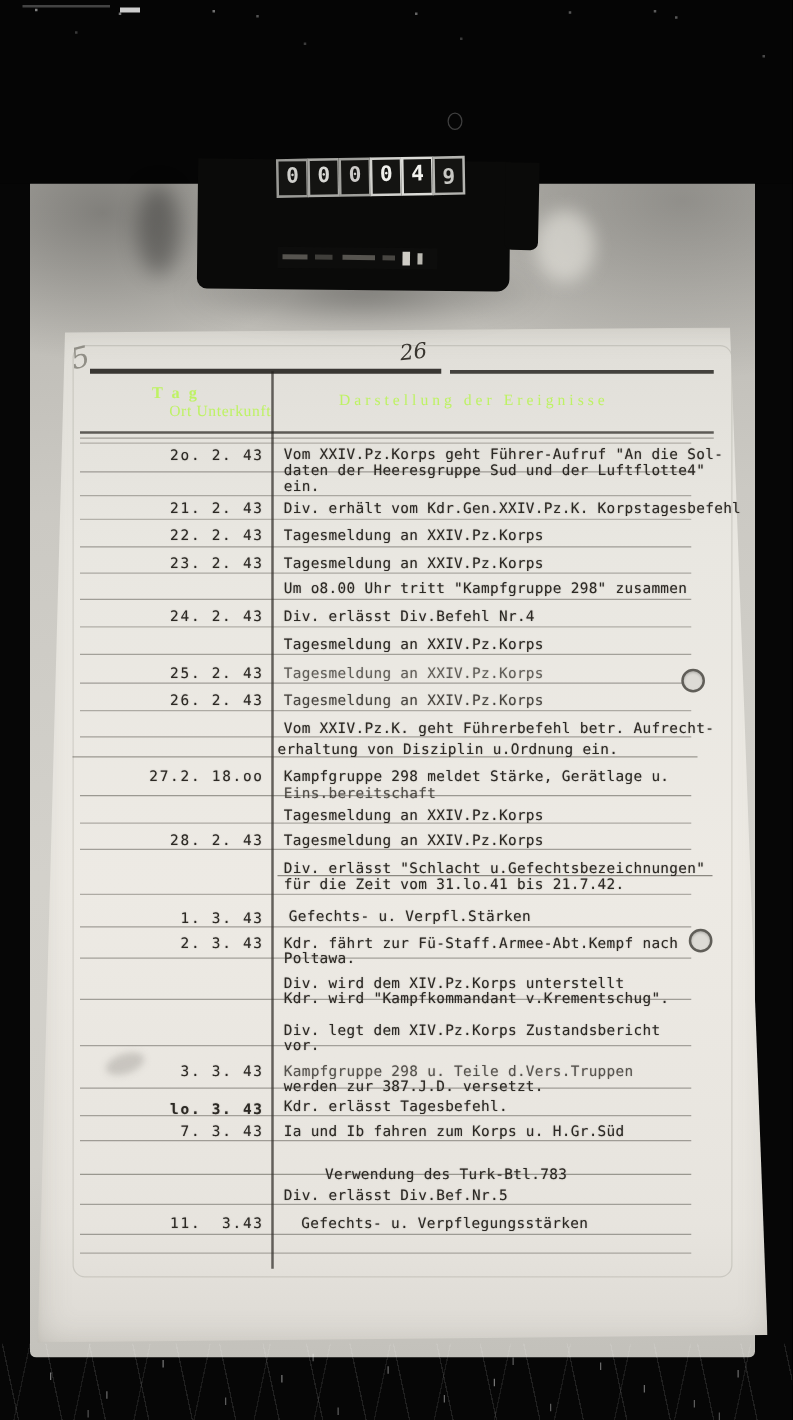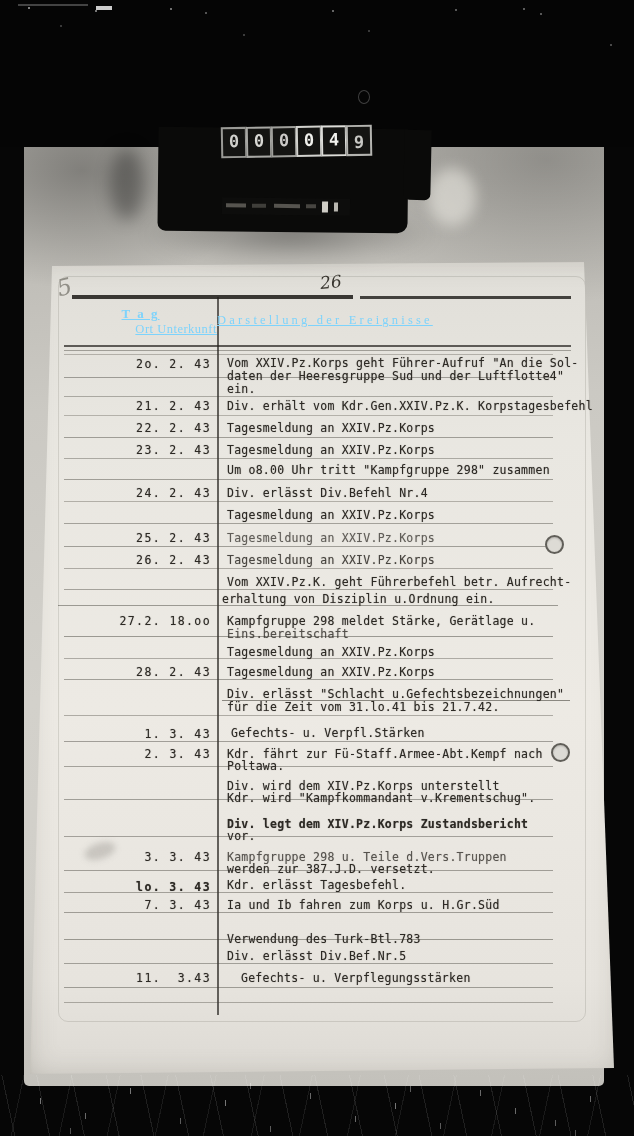--- a/index.html
+++ b/index.html
@@ -34,21 +34,21 @@
   .slot .tick{background:#cfcdc6;width:6px;height:11px;top:3px;left:100px;}
   .slot .tick2{background:#b9b7b0;width:4px;height:9px;top:4px;left:112px;}
   .counter{position:absolute;left:221px;top:126px;width:152px;height:29px;transform:rotate(-1deg);}
   .wheel{position:absolute;top:0;width:22px;height:27px;background:#141412;
     font-weight:bold;font-size:17px;line-height:25px;text-align:center;}
   
   .t{position:absolute;color:#2c2924;font-size:11.5px;letter-spacing:.25px;white-space:pre;
      text-shadow:0 0 1px rgba(40,36,30,.45);}
   .line{left:227px;}
   .date{left:95px;width:116px;text-align:right;letter-spacing:1.4px;}
-  .hdr{position:absolute;font-family:"Liberation Serif",serif;color:#7dd3fc;white-space:pre;text-decoration:underline;}
+  .hdr{position:absolute;font-family:"Liberation Serif",serif;color:#bef264;white-space:pre;}
   .rule{position:absolute;height:1px;background:#3a372f;opacity:.32;}
   .vdiv{position:absolute;left:217px;top:297px;width:2px;height:718px;background:rgba(35,32,28,.68);}
   .hole{position:absolute;width:15px;height:15px;border-radius:50%;border:2px solid #605e58;background:#dddbd5;box-shadow:inset 0 1px 2px rgba(0,0,0,.2);}
   .hand{position:absolute;font-family:"DejaVu Serif",serif;font-style:italic;white-space:pre;}
   .smudge{position:absolute;left:84px;top:843px;width:32px;height:16px;background:rgba(80,78,72,.22);filter:blur(3px);transform:rotate(-18deg);border-radius:50%;}
   .speck{position:absolute;left:0;top:0;width:2px;height:2px;background:transparent;
     box-shadow:28px 7px rgba(230,230,230,.55),95px 10px rgba(230,230,230,.5),170px 8px rgba(220,220,220,.5),
       205px 12px rgba(200,200,200,.4),332px 10px rgba(220,220,220,.45),455px 9px rgba(210,210,210,.4),
       523px 8px rgba(220,220,220,.4),610px 44px rgba(200,200,200,.35),368px 30px rgba(180,180,180,.3),
       243px 34px rgba(190,190,190,.3),540px 13px rgba(210,210,210,.4),60px 25px rgba(180,180,180,.3);}
@@ -82,21 +82,21 @@
   <div class="hand" style="left:320px;top:272px;font-size:17px;color:#38352f;transform:rotate(-6deg);">26</div>
 
   <div class="rule" style="left:72px;top:295px;width:281px;height:4px;opacity:.85;background:#1b1915;"></div>
   <div class="rule" style="left:360px;top:296px;width:211px;height:3px;opacity:.8;background:#1b1915;"></div>
   <div class="rule" style="left:64px;top:345px;width:507px;height:2px;opacity:.7;background:#24211c;"></div>
   <div class="rule" style="left:64px;top:350px;width:507px;opacity:.4;"></div>
   <div class="vdiv"></div>
 
   <div class="hdr" style="left:64px;top:306px;width:153px;text-align:center;font-size:13px;font-weight:bold;letter-spacing:2px;">T a g</div>
   <div class="hdr" style="left:64px;top:322px;width:153px;text-align:right;font-size:12.5px;letter-spacing:.5px;">Ort Unterkunft</div>
-  <div class="hdr" style="left:217px;top:313px;width:270px;text-align:left;font-size:12.5px;letter-spacing:3.2px;">Darstellung der Ereignisse</div>
+  <div class="hdr" style="left:217px;top:313px;width:270px;text-align:right;font-size:12.5px;letter-spacing:3.2px;">Darstellung der Ereignisse</div>
 
   <div class="rule" style="left:64px;top:354px;width:489px;opacity:.30;"></div>
   <div class="rule" style="left:64px;top:377px;width:489px;opacity:.42;"></div>
   <div class="rule" style="left:64px;top:396px;width:489px;opacity:.35;"></div>
   <div class="rule" style="left:64px;top:415px;width:489px;opacity:.30;"></div>
   <div class="rule" style="left:64px;top:437px;width:489px;opacity:.42;"></div>
   <div class="rule" style="left:64px;top:458px;width:489px;opacity:.35;"></div>
   <div class="rule" style="left:64px;top:479px;width:489px;opacity:.42;"></div>
   <div class="rule" style="left:64px;top:501px;width:489px;opacity:.32;"></div>
   <div class="rule" style="left:64px;top:523px;width:489px;opacity:.40;"></div>
@@ -154,27 +154,27 @@
   <div class="t line" style="top:627px;opacity:.8;">Eins.bereitschaft</div>
   <div class="t line" style="top:645px;">Tagesmeldung an XXIV.Pz.Korps</div>
   <div class="t line" style="top:665px;">Tagesmeldung an XXIV.Pz.Korps</div>
   <div class="t line" style="top:687px;">Div. erlässt "Schlacht u.Gefechtsbezeichnungen"</div>
   <div class="t line" style="top:700px;">für die Zeit vom 31.lo.41 bis 21.7.42.</div>
   <div class="t line" style="top:726px;left:231px;">Gefechts- u. Verpfl.Stärken</div>
   <div class="t line" style="top:747px;">Kdr. fährt zur Fü-Staff.Armee-Abt.Kempf nach</div>
   <div class="t line" style="top:759px;">Poltawa.</div>
   <div class="t line" style="top:779px;">Div. wird dem XIV.Pz.Korps unterstellt</div>
   <div class="t line" style="top:791px;">Kdr. wird "Kampfkommandant v.Krementschug".</div>
-  <div class="t line" style="top:817px;font-weight:bold;">Div. legt dem XIV.Pz.Korps Zustandsbericht</div>
+  <div class="t line" style="top:817px;">Div. legt dem XIV.Pz.Korps Zustandsbericht</div>
   <div class="t line" style="top:829px;">vor.</div>
   <div class="t line" style="top:850px;opacity:.78;">Kampfgruppe 298 u. Teile d.Vers.Truppen</div>
   <div class="t line" style="top:862px;">werden zur 387.J.D. versetzt.</div>
   <div class="t line" style="top:878px;">Kdr. erlässt Tagesbefehl.</div>
   <div class="t line" style="top:898px;">Ia und Ib fahren zum Korps u. H.Gr.Süd</div>
-  <div class="t line" style="top:932px;">Verwendung des Turk-Btl.783</div>
+  <div class="t line" style="top:932px;margin-left:33px;">Verwendung des Turk-Btl.783</div>
   <div class="t line" style="top:949px;">Div. erlässt Div.Bef.Nr.5</div>
   <div class="t line" style="top:971px;left:241px;">Gefechts- u. Verpflegungsstärken</div>
 
   <div class="hole" style="left:545px;top:535px;"></div>
   <div class="hole" style="left:551px;top:743px;"></div>
   <div class="smudge"></div>
 
   <div class="film-top"></div>
   <div class="dev-smear"></div>
   <div class="dev-halo"></div>

